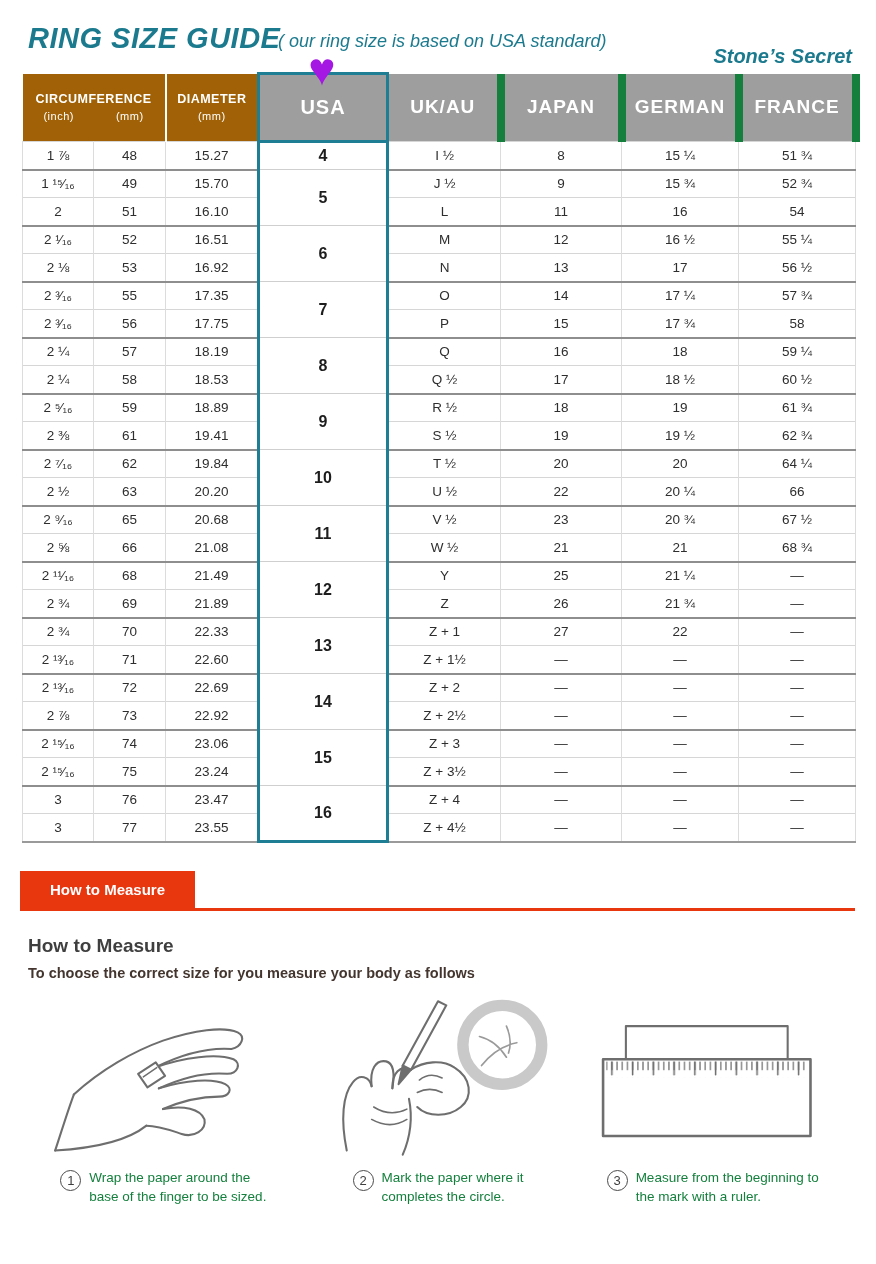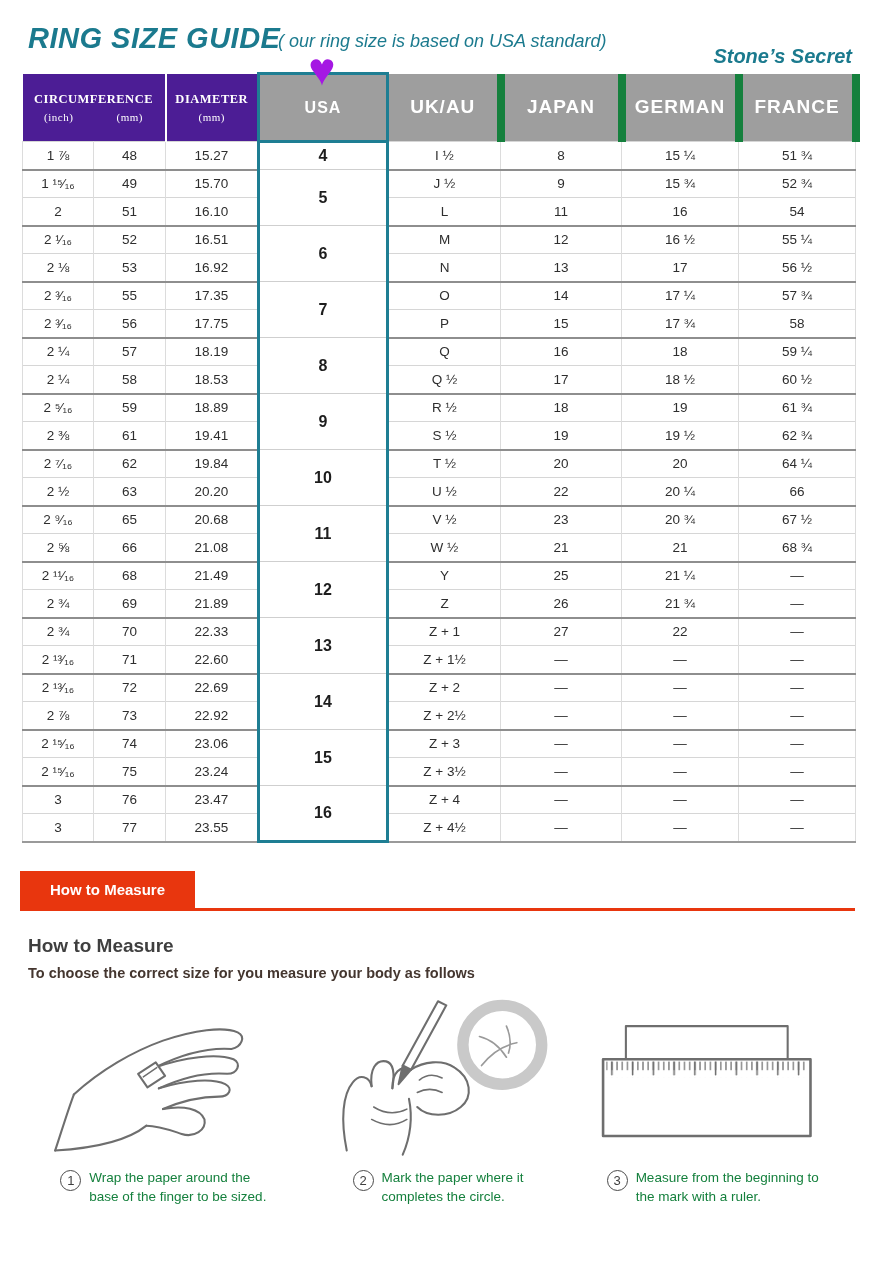--- a/index.html
+++ b/index.html
@@ -32,27 +32,27 @@
     position:absolute; left:300px; top:-26px; z-index:5;
     font-size:46px; line-height:46px; color:#a517e3;
     transform:translateX(-50%); left:322px; margin-left:-22px;
   }
   table.size { border-collapse:collapse; table-layout:fixed; width:833px; }
   col.c-inch{width:71px;} col.c-mm{width:72px;} col.c-dia{width:93px;}
   col.c-usa{width:129px;} col.c-uk{width:113px;} col.c-jp{width:121px;}
   col.c-de{width:117px;} col.c-fr{width:117px;}
 
   th { height:68px; color:#fff; font-weight:bold; text-align:center; vertical-align:middle; }
-  th.navy { background:#4c1d95; font-size:12.5px; letter-spacing:0.5px;font-family:Liberation Serif, serif; }
+  th.navy { background:#a16207; font-size:12.5px; letter-spacing:0.5px; }
   th.gray { background:#9e9e9e; font-size:19px; letter-spacing:1px;
             border-left:2px solid #fff; border-right:8px solid #15803d; }
   th.navy { border-right:2px solid #fff; }
   .units { display:flex; justify-content:space-around; font-size:11px; font-weight:normal; margin-top:4px; }
   .units.single { justify-content:center; }
-  th.usa-h { border:3px solid #1e7e93; font-size:16px; }
+  th.usa-h { border:3px solid #1e7e93; font-size:20px; }
 
   td {
     height:28px; text-align:center; vertical-align:middle;
     font-size:13.5px; color:#2e2e2e;
     border-top:1px solid #d6d6d6; border-left:1px solid #dcdcdc; border-right:1px solid #dcdcdc;
   }
   tr.gstart td { border-top:2px solid #8e8e8e; }
   td.usa {
     border-left:3px solid #1e7e93; border-right:3px solid #1e7e93;
     font-size:16px; font-weight:bold; color:#1d1d1d;

